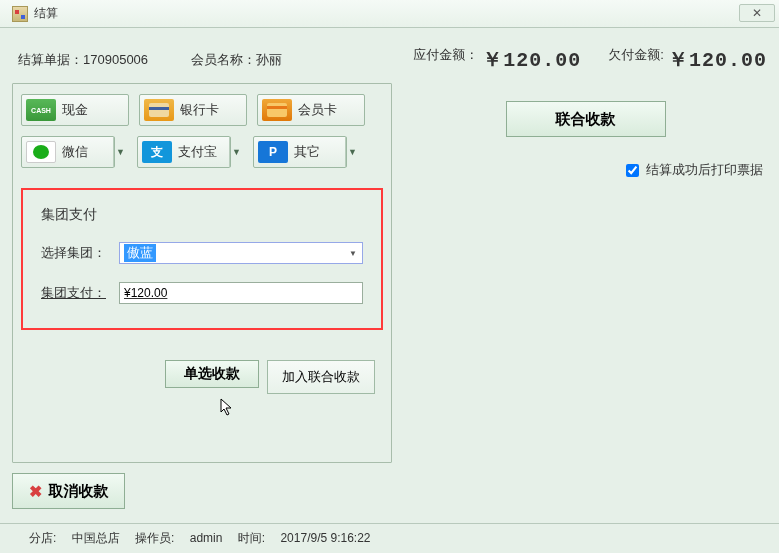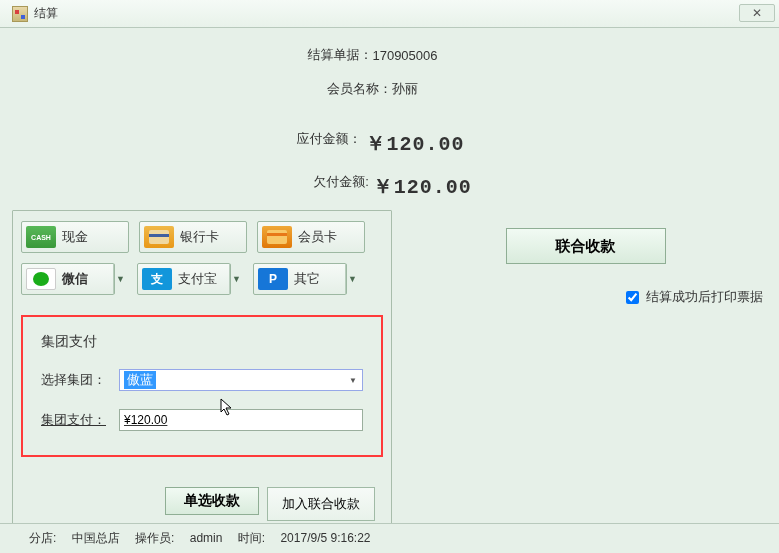--- a/index.html
+++ b/index.html
@@ -44,24 +44,23 @@
     border-radius:2px;
     display:flex; align-items:center; justify-content:center;
     font-size:12px; color:#555;
     cursor:pointer;
   }
   .content {
     padding: 10px 12px 4px 12px;
     height: calc(100% - 28px);
   }
   .info-row {
-    display:flex; align-items:center; gap: 16px;
+    display:flex; align-items:center; gap: 3px;
     padding: 8px 0 10px 6px;
     font-size: 13px;
-    flex-direction: column;
   }
   .info-row .label { color:#333; }
   .info-row .pair { display:flex; align-items:center; margin-right: 40px; }
   .amount-row { display:flex; align-items:flex-start; }
   .amount-row .alabel { font-size:13px; margin-right:4px; }
   .amount-row .aval {
     font-size:20px; font-weight:bold; font-family: "Courier New", monospace;
     letter-spacing:1px;
   }
   .cols { display:flex; gap:12px; }
@@ -268,21 +267,21 @@
           <div class="pay-btn">
             <div class="pb-icon icon-member">
               <svg width="20" height="14">
                   <rect x="0" y="0" width="20" height="14" rx="2" fill="#f8c868"></rect>
                   <rect x="0" y="3" width="20" height="3" fill="#e87818"></rect>
                 </svg>
             </div>
             <span class="pb-label">会员卡</span>
           </div>
           <div class="has-dd">
-            <div class="pay-btn" style="width:94px;font-weight:bold;">
+            <div class="pay-btn" style="width:94px;">
               <div class="pb-icon icon-wechat">
                 <div class="wechat-bubble"></div>
               </div>
               <span class="pb-label">微信</span>
             </div>
             <div class="dd-caret">▼</div>
           </div>
           <div class="has-dd">
             <div class="pay-btn" style="width:94px;">
               <div class="pb-icon icon-alipay">支</div>

